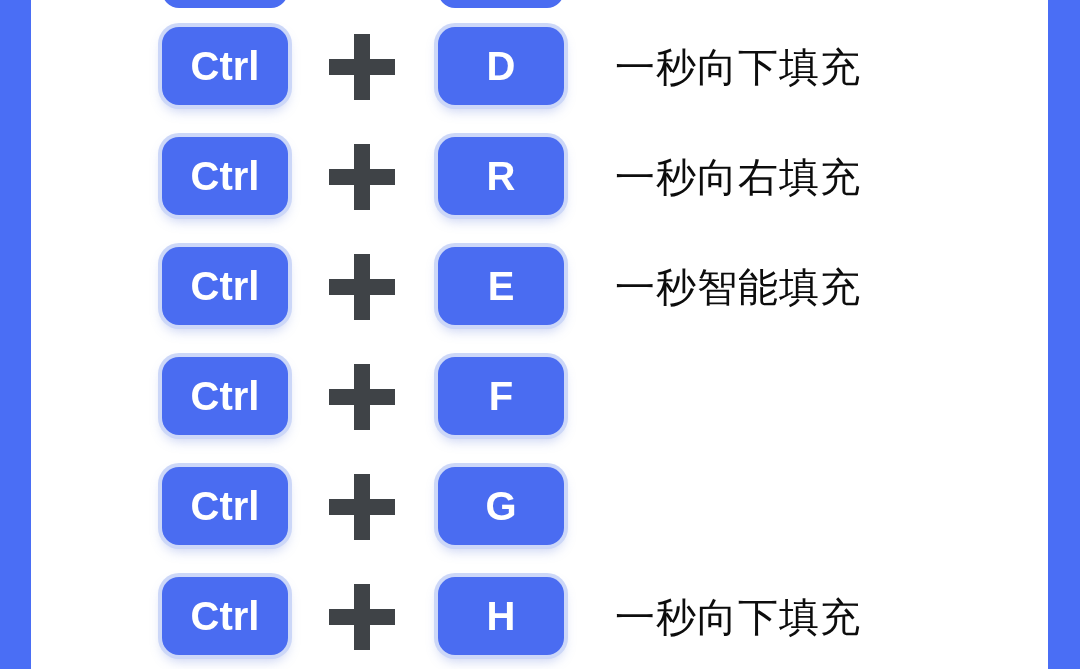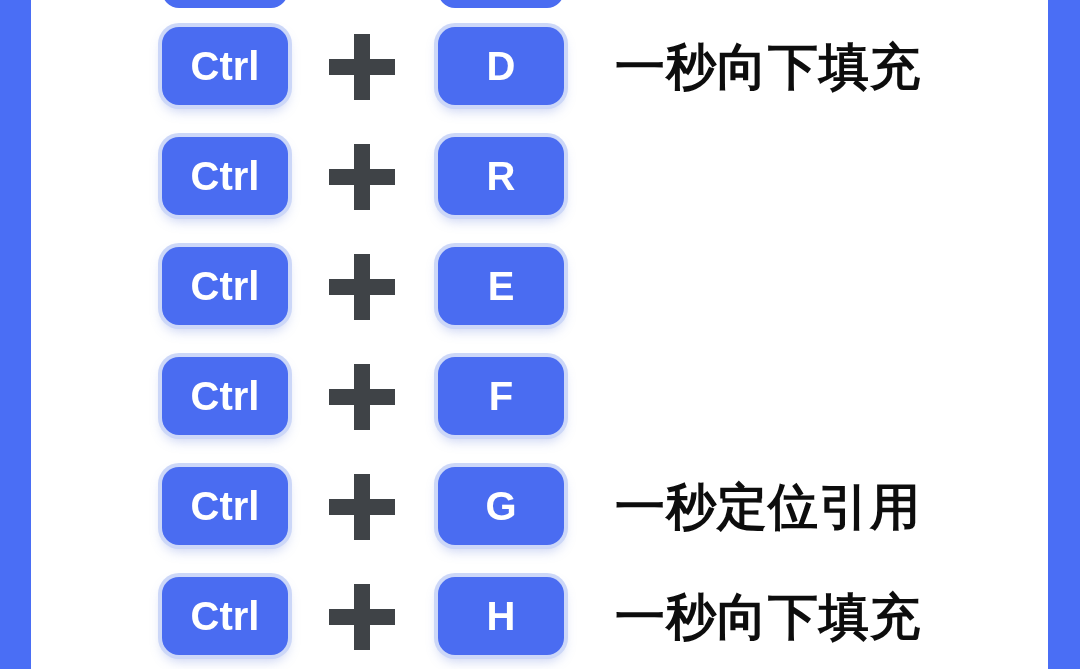--- a/index.html
+++ b/index.html
@@ -88,22 +88,22 @@
     background: var(--plus-gray, #3f4347);
   }
 
   .desc {
     position: absolute;
     left: 584px;
     top: 0;
     height: 80px;
     display: flex;
     align-items: center;
-    font-size: 50px;
-    font-weight: bold;
+    font-size: 40px;
+    font-weight: normal;
     letter-spacing: 1px;
     color: var(--text-black, #0d0d0d);
     white-space: nowrap;
   }
 </style>
 </head>
 <body>
 
 <div class="canvas">
   <div class="side-bar left"></div>
@@ -134,33 +134,35 @@
       <div class="key mod">
         <span>Ctrl</span>
       </div>
       <div class="plus">
         <span class="bar-v"></span>
         <span class="bar-h"></span>
       </div>
       <div class="key letter">
         <span>R</span>
       </div>
+      <div class="desc">一秒向右填充</div>
     </div>
 
     <div class="row" style="top:247px">
       <div class="key mod">
         <span>Ctrl</span>
       </div>
       <div class="plus">
         <span class="bar-v"></span>
         <span class="bar-h"></span>
       </div>
       <div class="key letter">
         <span>E</span>
       </div>
+      <div class="desc">一秒智能填充</div>
     </div>
 
     <div class="row" style="top:357px">
       <div class="key mod">
         <span>Ctrl</span>
       </div>
       <div class="plus">
         <span class="bar-v"></span>
         <span class="bar-h"></span>
       </div>
@@ -173,21 +175,20 @@
       <div class="key mod">
         <span>Ctrl</span>
       </div>
       <div class="plus">
         <span class="bar-v"></span>
         <span class="bar-h"></span>
       </div>
       <div class="key letter">
         <span>G</span>
       </div>
-      <div class="desc">一秒定位引用</div>
     </div>
 
     <div class="row" style="top:577px">
       <div class="key mod">
         <span>Ctrl</span>
       </div>
       <div class="plus">
         <span class="bar-v"></span>
         <span class="bar-h"></span>
       </div>

